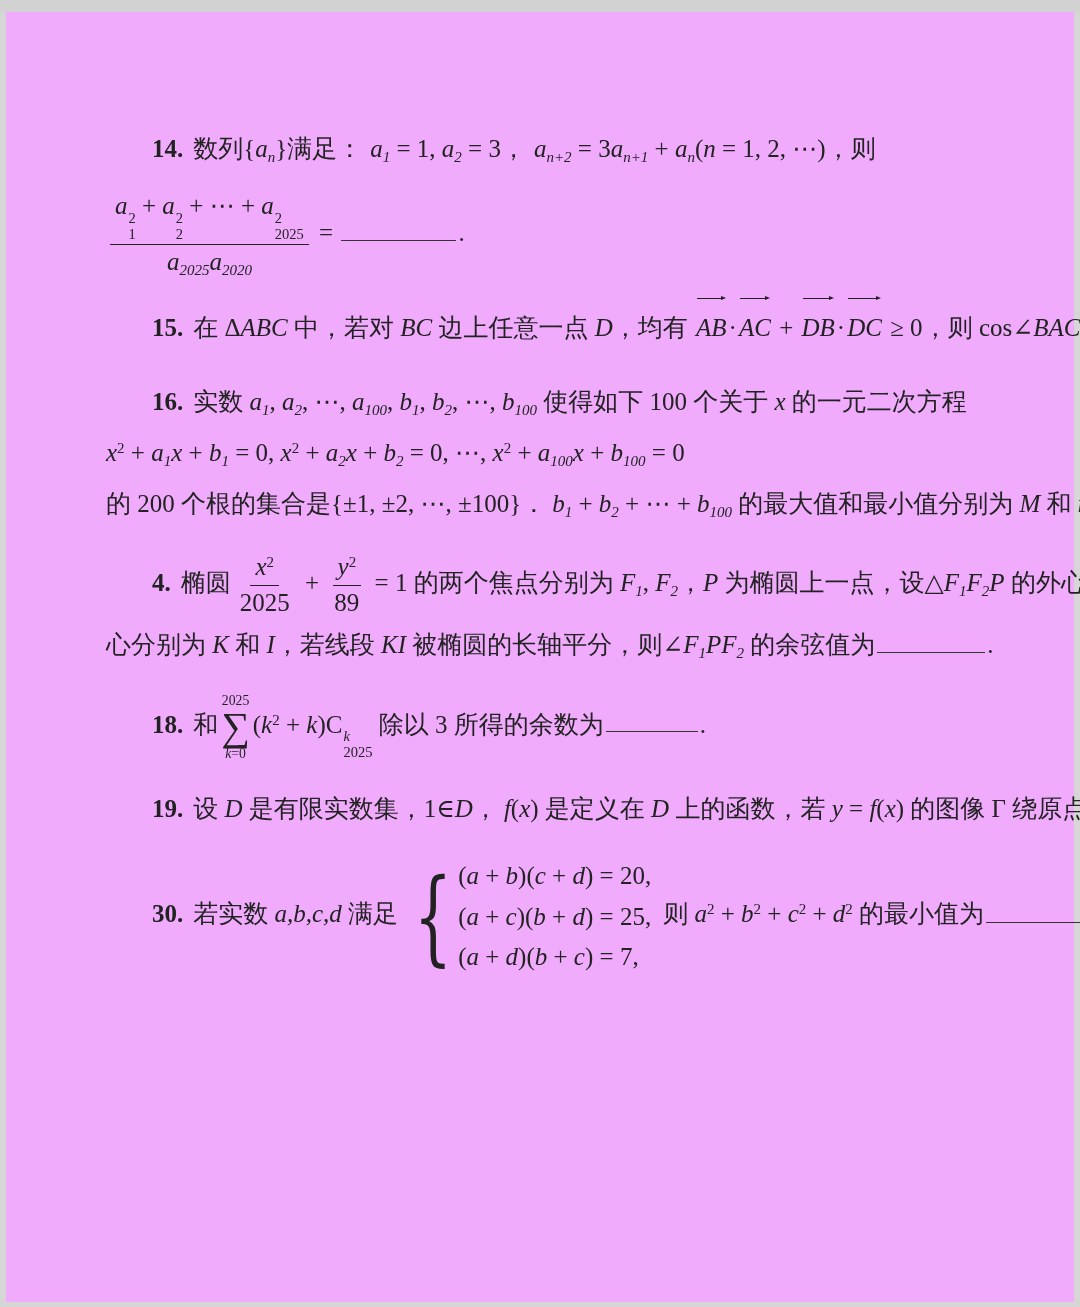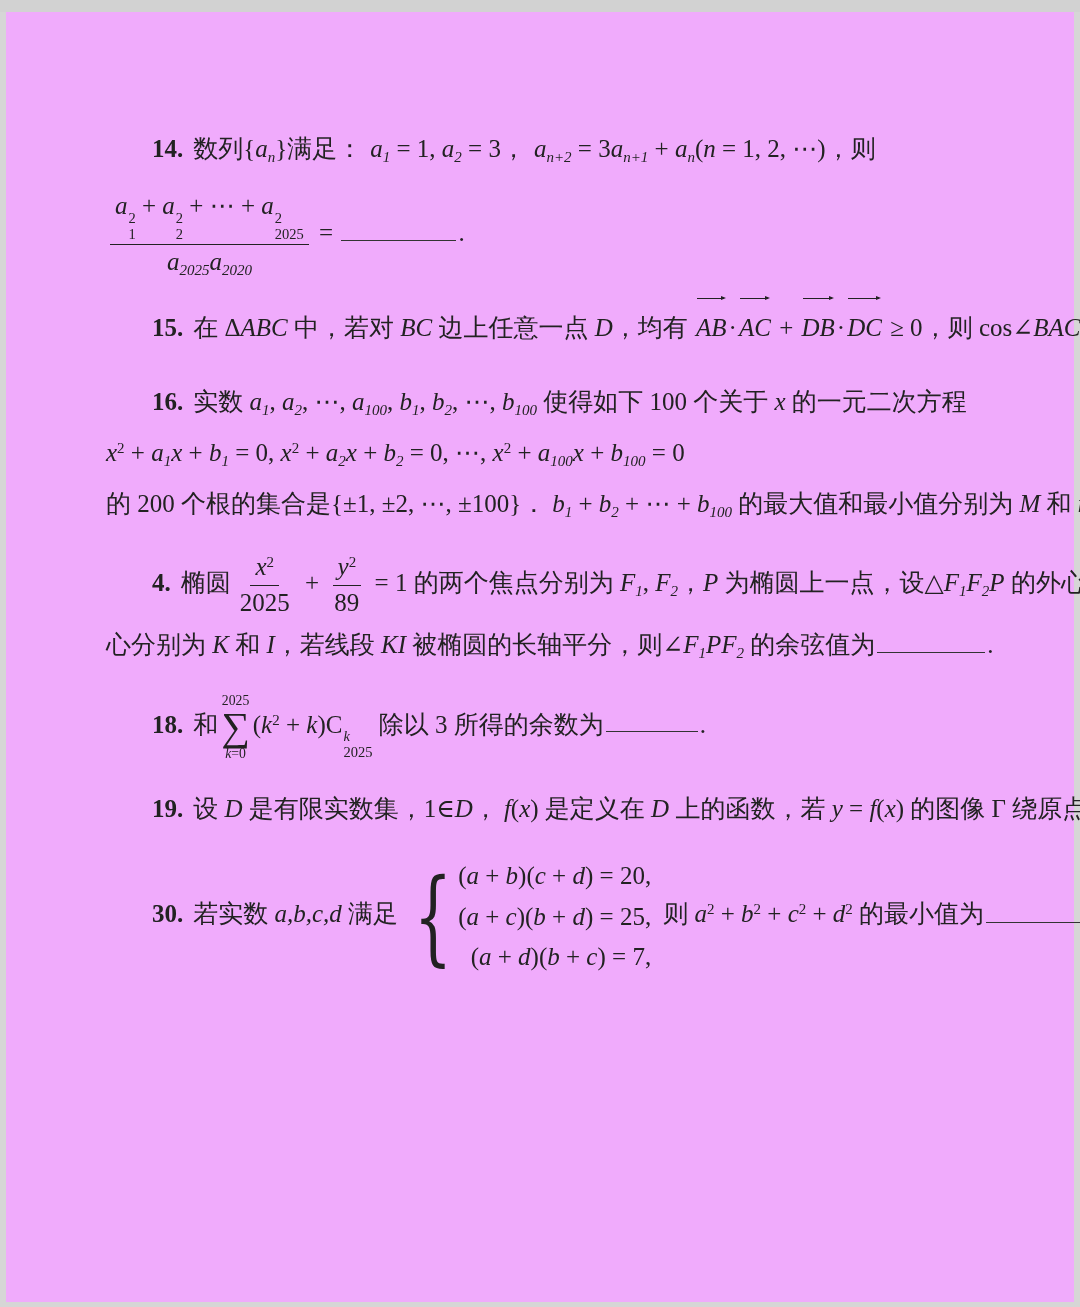--- a/index.html
+++ b/index.html
@@ -30,21 +30,21 @@
   .vec .arr::after{content:'';position:absolute;right:-2px;top:-3.2px;width:0;height:0;
         border-left:5px solid #222;border-top:2.8px solid transparent;border-bottom:2.8px solid transparent;}
   .vec .vtx{position:relative;}
   .sum{display:inline-flex;flex-direction:column;align-items:center;vertical-align:middle;
        line-height:1;margin:0 3px;}
   .sum .lim{font-size:0.55em;line-height:1.1;}
   .sum .sig{font-size:1.6em;line-height:0.95;}
   .cases{display:inline-flex;align-items:center;vertical-align:middle;margin:0 4px;}
   .cases .brace{font-size:3.9em;font-weight:200;line-height:0.9;transform:scale(0.62,1.05);
         transform-origin:center;margin-right:-6px;font-family:"DejaVu Serif",serif;}
-  .cases .rows{display:inline-flex;flex-direction:column;align-items:flex-end;}
+  .cases .rows{display:inline-flex;flex-direction:column;align-items:flex-start;}
   .cases .crow{line-height:1.62;}
   .bl{display:inline-block;border-bottom:1.7px solid #333;height:1.0em;vertical-align:baseline;margin:0 2px;}
   .gap{display:inline-block;}
   .topstrip{position:absolute;top:0;left:0;right:0;height:12px;background:#d2d2d2;}
 </style>
 </head>
 <body>
 
 <div class="topstrip"></div>
 

